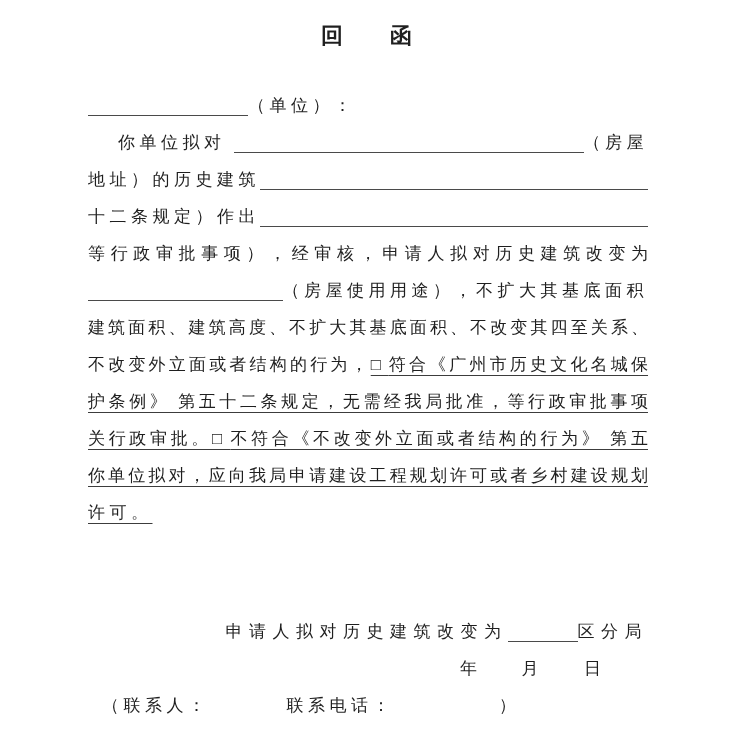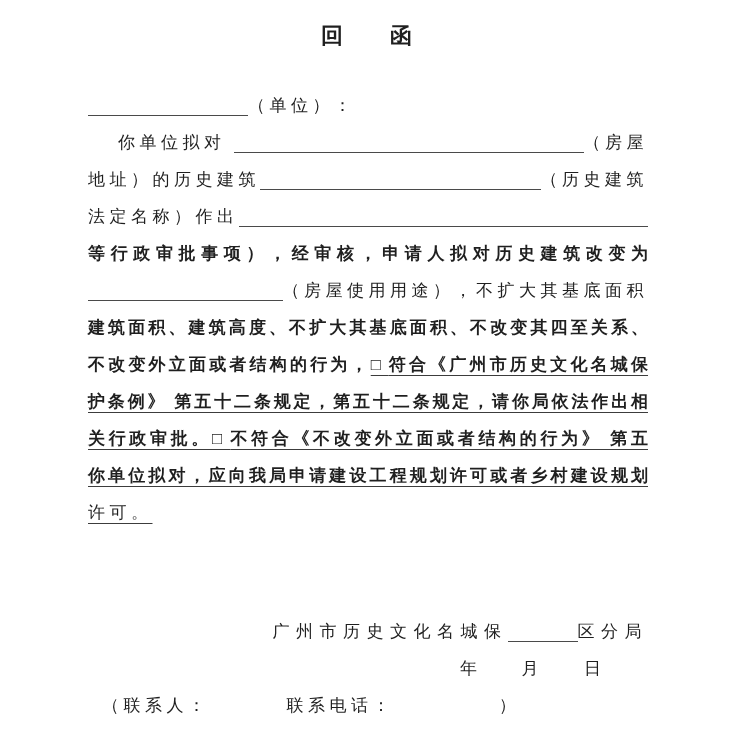--- a/index.html
+++ b/index.html
@@ -40,21 +40,21 @@
   }
   .line.justify{
     display:block;
     text-align:justify;
     text-align-last:justify;
   }
   .line.right{justify-content:flex-end;}
   .line.spacer{display:block;}
   .seg{line-height:37px;}
   .line:not(.justify) .text{letter-spacing:4.5px;white-space:pre;}
-  .line.justify .seg{display:inline;white-space:normal;font-weight:bold;}
+  .line.justify .seg{display:inline;white-space:normal;}
   .spread{letter-spacing:6.5px !important;}
   .blank{
     display:block;
     height:28px;
     border-bottom:1px solid var(--rule-color);
   }
   .gap{display:block;height:1px;}
   .u{
     text-decoration:underline;
     text-underline-offset:5px;
@@ -75,42 +75,41 @@
       </div>
       <div class="line">
         <span class="seg gap" style="width: 30px;"></span>
         <span class="seg text">你单位拟对 </span>
         <span class="seg blank" style="flex: 1 1 auto;"></span>
         <span class="seg text">（房屋</span>
       </div>
       <div class="line">
         <span class="seg text">地址）的历史建筑</span>
         <span class="seg blank" style="flex: 1 1 auto;"></span>
-        <span class="seg text">（历史建筑</span>
       </div>
       <div class="line">
-        <span class="seg text">法定名称）作出</span>
+        <span class="seg text">十二条规定）作出</span>
         <span class="seg blank" style="flex: 1 1 auto;"></span>
       </div>
       <div class="line justify"><span class="seg text">等行政审批事项），经审核，申请人拟对历史建筑改变为</span></div>
       <div class="line">
         <span class="seg blank" style="flex: 1 1 auto;"></span>
         <span class="seg text">（房屋使用用途），不扩大其基底面积</span>
       </div>
       <div class="line justify"><span class="seg text">建筑面积、建筑高度、不扩大其基底面积、不改变其四至关系、</span></div>
       <div class="line justify"><span class="seg text">不改变外立面或者结构的行为，</span><span class="seg checkbox u">□</span><span class="seg text u">符合《广州市历史文化名城保</span></div>
-      <div class="line justify"><span class="seg text u">护条例》 第五十二条规定，第五十二条规定，请你局依法作出相</span></div>
+      <div class="line justify"><span class="seg text u">护条例》 第五十二条规定，无需经我局批准，等行政审批事项</span></div>
       <div class="line justify"><span class="seg text u">关行政审批。</span><span class="seg checkbox u">□</span><span class="seg text u">不符合《不改变外立面或者结构的行为》 第五</span></div>
       <div class="line justify"><span class="seg text u">你单位拟对，应向我局申请建设工程规划许可或者乡村建设规划</span></div>
       <div class="line">
         <span class="seg text u">许可。</span>
       </div>
       <div class="line spacer" style="height: 82px;"></div>
       <div class="line right">
-        <span class="seg text spread">广州市历史文化名城保</span>
+        <span class="seg text spread">申请人拟对历史建筑改变为</span>
         <span class="seg blank" style="width: 70px;"></span>
         <span class="seg text spread">区分局</span>
       </div>
       <div class="line">
         <span class="seg gap" style="width: 372px;"></span>
         <span class="seg text">年</span>
         <span class="seg gap" style="width: 40px;"></span>
         <span class="seg text">月</span>
         <span class="seg gap" style="width: 41px;"></span>
         <span class="seg text">日</span>

